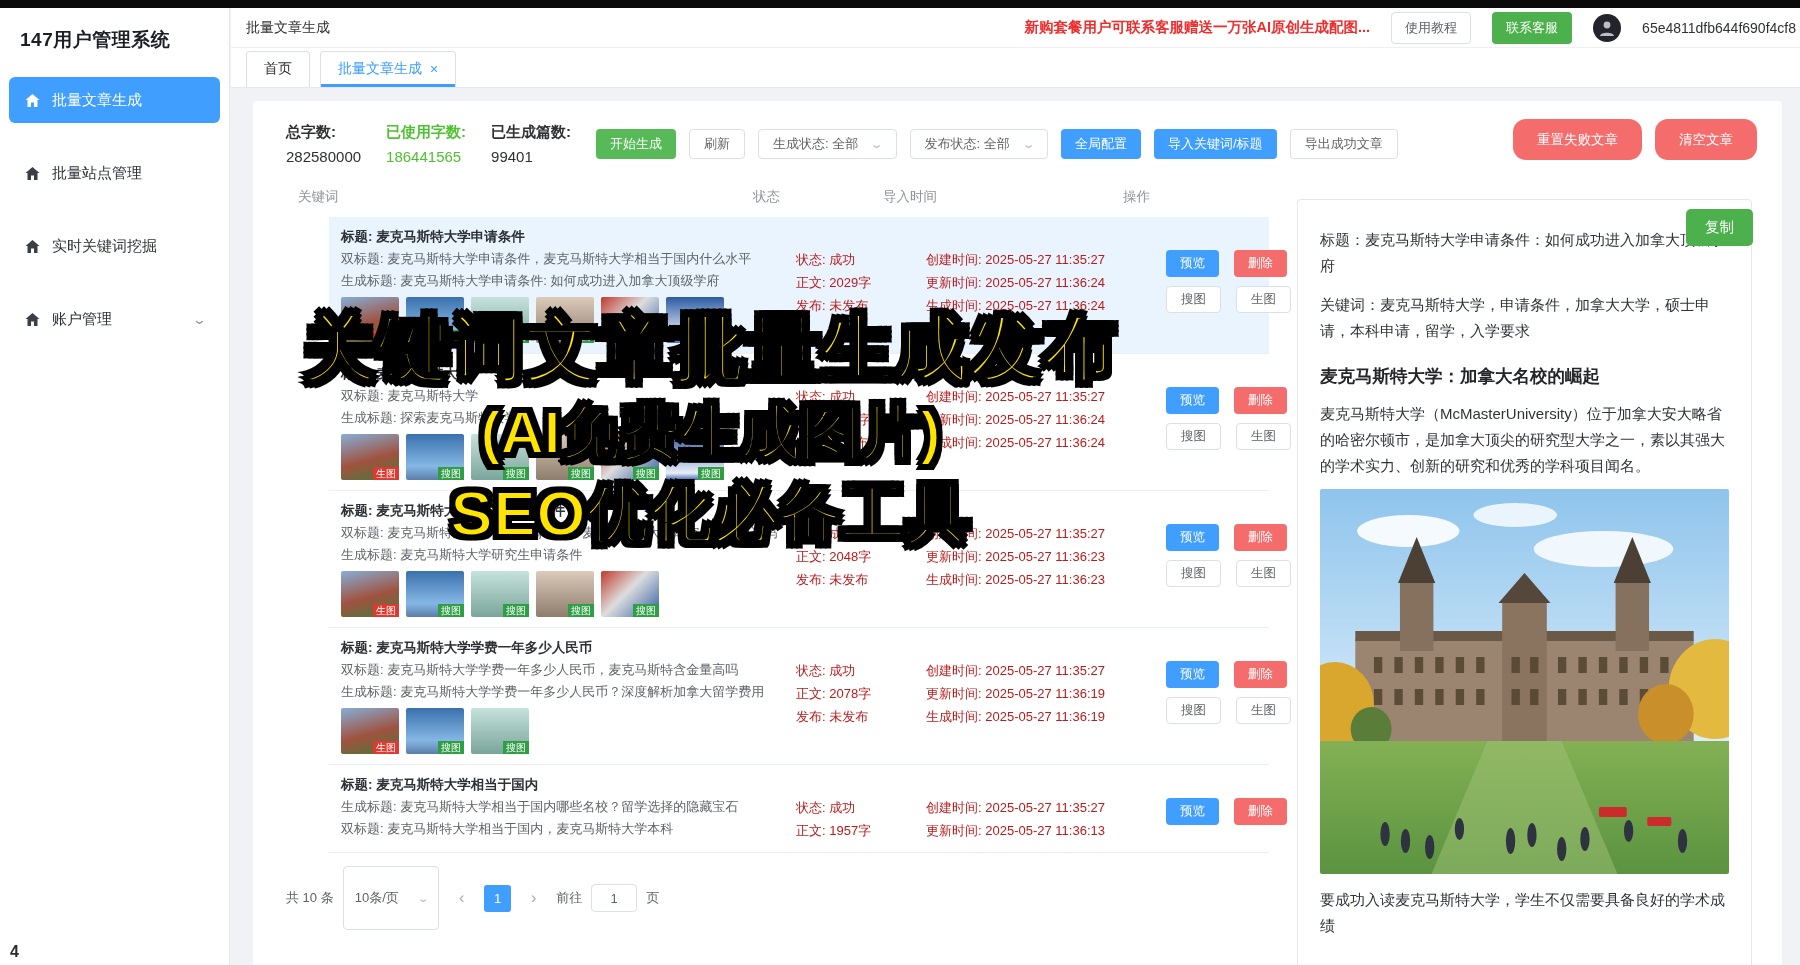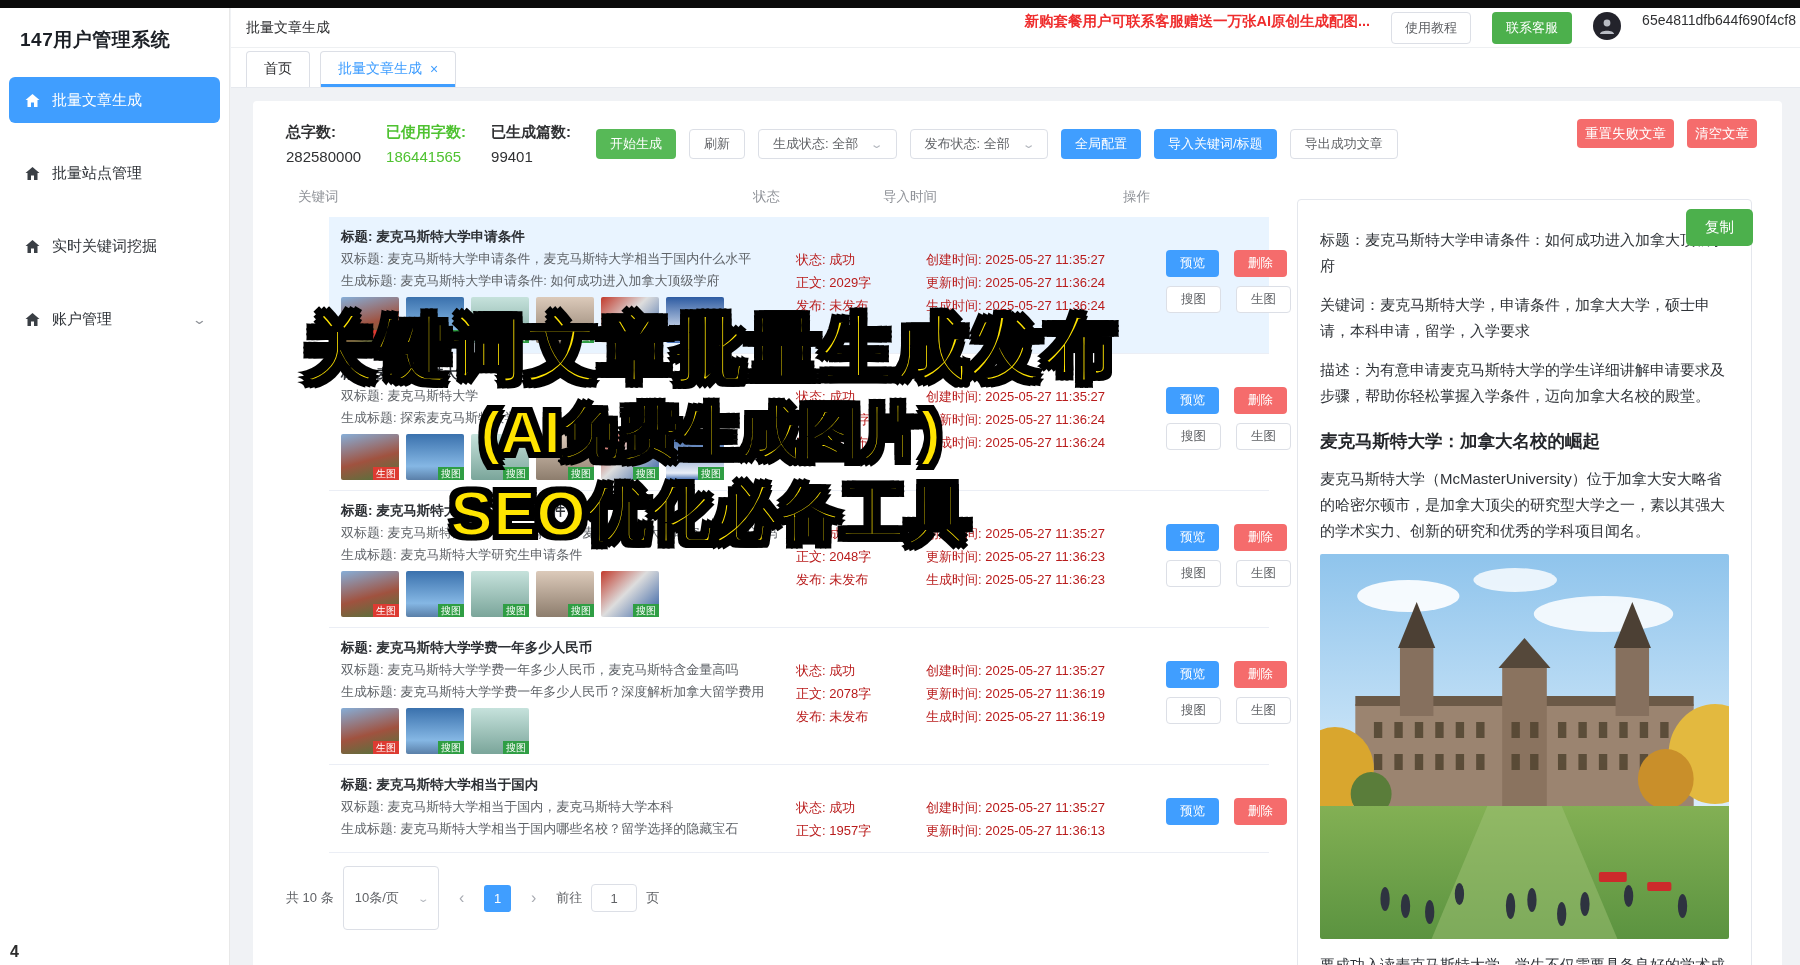--- a/index.html
+++ b/index.html
@@ -19,21 +19,21 @@
   .menu-item { display:flex; align-items:center; gap:11px; height:46px; padding:0 15px; border-radius:6px; margin-bottom:27px; font-size:15px; color:#2f3338; cursor:pointer; }
   .menu-item svg { width:17px; height:17px; fill:#3a3f45; flex-shrink:0; }
   .menu-item.active { background:#409eff; color:#fff; }
   .menu-item.active svg { fill:#fff; }
   .menu-chevron { margin-left:auto; color:#909399; font-size:13px; transform:scaleX(1.4); }
   .watermark-frag { position:absolute; left:10px; bottom:4px; font-size:16px; font-weight:bold; color:#2c2c2c; }
 
   
   .header { position:absolute; left:231px; top:8px; right:0; height:40px; background:#fff; border-bottom:1px solid #eef0f2; display:flex; align-items:center; padding:0 4px 0 15px; z-index:5; }
   .breadcrumb { font-size:14px; color:#303133; }
-  .header-right { margin-left:auto; display:flex; align-items:flex-start; gap:21px; }
+  .header-right { margin-left:auto; display:flex; align-items:center; gap:21px; }
   .notice { color:#ef2d2d; font-weight:bold; font-size:14.5px; white-space:nowrap; }
   .btn { border-radius:4px; font-size:13px; cursor:pointer; font-family:inherit; white-space:nowrap; }
   .btn-outline { background:#fff; border:1px solid #dcdfe6; color:#606266; padding:6px 13px; }
   .btn-green { background:#4cb04c; border:none; color:#fff; padding:7px 14px; }
   .avatar { width:28px; height:28px; border-radius:50%; background:#23232b; display:flex; align-items:center; justify-content:center; overflow:hidden; flex-shrink:0; }
   .avatar svg { width:20px; height:20px; fill:#b9bcc4; }
   .userid { font-size:14px; color:#303133; white-space:nowrap; }
 
   
   .tabbar { position:absolute; left:231px; top:48px; right:0; height:40px; background:#fff; border-bottom:1px solid #e6e9ee; display:flex; align-items:flex-end; padding-left:15px; gap:10px; z-index:5; }
@@ -51,21 +51,21 @@
   .stat .val { font-size:15px; font-weight:normal; color:#303133; margin-top:6px; }
   .stat.green .lbl, .stat.green .val { color:#4fc231; }
   .tbtn { height:30px; padding:0 14px; }
   .btn-start { background:#57b957; border:none; color:#fff; }
   .btn-plain { background:#fff; border:1px solid #dcdfe6; color:#606266; }
   .btn-blue { background:#409eff; border:none; color:#fff; }
   .sel { display:flex; align-items:center; gap:14px; }
   .sel .car { color:#b2b6bd; font-size:11px; transform:scaleX(1.5); }
   .danger-group { position:absolute; top:18px; right:25px; display:flex; gap:13px; }
   .btn-red { background:#f56c6c; border:none; color:#fff; }
-  .dbtn { height:29px; padding:0 8px; font-size:13.5px; }
+  .dbtn { height:41px; padding:0 24px; font-size:13.5px;border-radius:13px; }
 
   
   .body-row { display:flex; margin-top:12px; }
   .table-area { flex:1; min-width:0; padding-right:28px; }
   .thead { display:flex; padding:11px 0 11px 12px; font-size:13.5px; color:#909399; }
   .col-kw { width:455px; flex-shrink:0; }
   .col-st { width:130px; flex-shrink:0; }
   .col-tm { width:240px; flex-shrink:0; }
   .col-op { flex:1; }
   .trow { display:flex; padding:9px 0 10px 12px; border-bottom:1px solid #ebeef5;margin-left:43px; }
@@ -398,22 +398,22 @@
             <div class="op-row">
               <button class="btn btn-sm btn-plain">搜图</button>
               <button class="btn btn-sm btn-plain">生图</button>
             </div>
           </div>
         </div>
 
         <div class="trow">
           <div class="col-kw">
             <div class="kw-line kw-title">标题: 麦克马斯特大学相当于国内</div>
+            <div class="kw-line">生成标题: 麦克马斯特大学相当于国内哪些名校？留学选择的隐藏宝石</div>
             <div class="kw-line">双标题: 麦克马斯特大学相当于国内，麦克马斯特大学本科</div>
-            <div class="kw-line">生成标题: 麦克马斯特大学相当于国内哪些名校？留学选择的隐藏宝石</div>
           </div>
           <div class="col-st">
             <div class="st-line">状态: 成功</div>
             <div class="st-line">正文: 1957字</div>
           </div>
           <div class="col-tm">
             <div class="tm-line">创建时间: 2025-05-27 11:35:27</div>
             <div class="tm-line">更新时间: 2025-05-27 11:36:13</div>
           </div>
           <div class="col-op">
@@ -436,21 +436,20 @@
           <span>前往</span>
           <input class="pgoto" value="1" style="">
           <span>页</span>
         </div>
       </div>
 
       <aside class="preview">
         <button class="copy-btn">复制</button>
         <p class="pv-text">标题：麦克马斯特大学申请条件：如何成功进入加拿大顶级学府</p>
         <p class="pv-text">关键词：麦克马斯特大学，申请条件，加拿大大学，硕士申请，本科申请，留学，入学要求</p>
-        <p class="pv-text">描述：为有意申请麦克马斯特大学的学生详细讲解申请要求及步骤，帮助你轻松掌握入学条件，迈向加拿大名校的殿堂。</p>
         <h2 class="pv-h2">麦克马斯特大学：加拿大名校的崛起</h2>
         <p class="pv-text">麦克马斯特大学（McMasterUniversity）位于加拿大安大略省的哈密尔顿市，是加拿大顶尖的研究型大学之一，素以其强大的学术实力、创新的研究和优秀的学科项目闻名。</p>
 
         <svg class="pv-photo" viewBox="0 0 440 385" preserveAspectRatio="none">
           <defs>
             <linearGradient id="sky" x1="0" y1="0" x2="0" y2="1">
               <stop offset="0" stop-color="#8fc4ec"></stop>
                 <stop offset="1" stop-color="#dceefb"></stop>
             </linearGradient>
             <linearGradient id="lawn" x1="0" y1="0" x2="0" y2="1">

